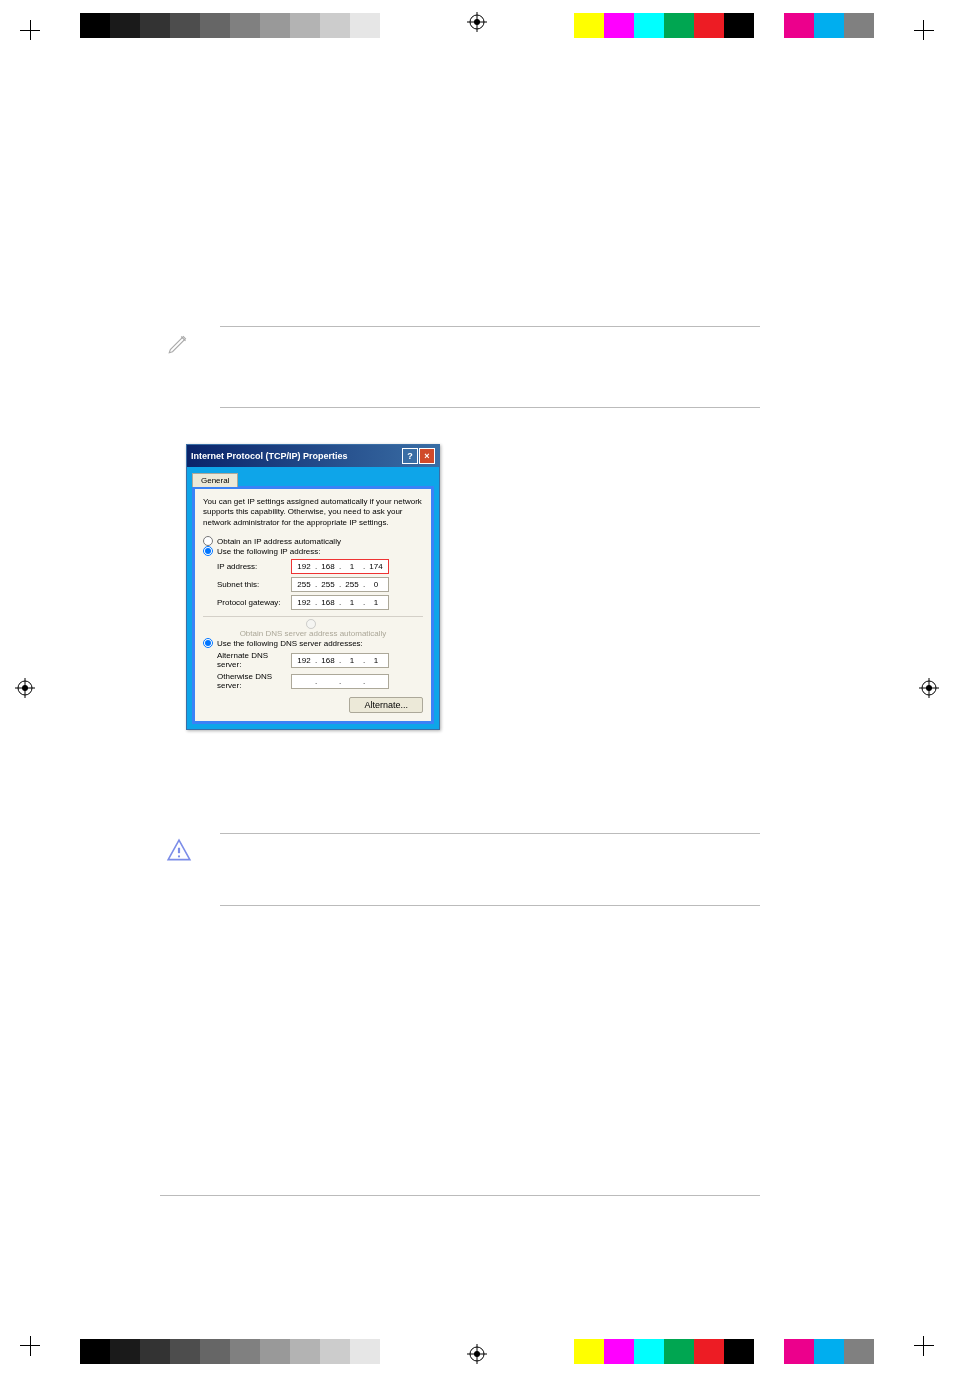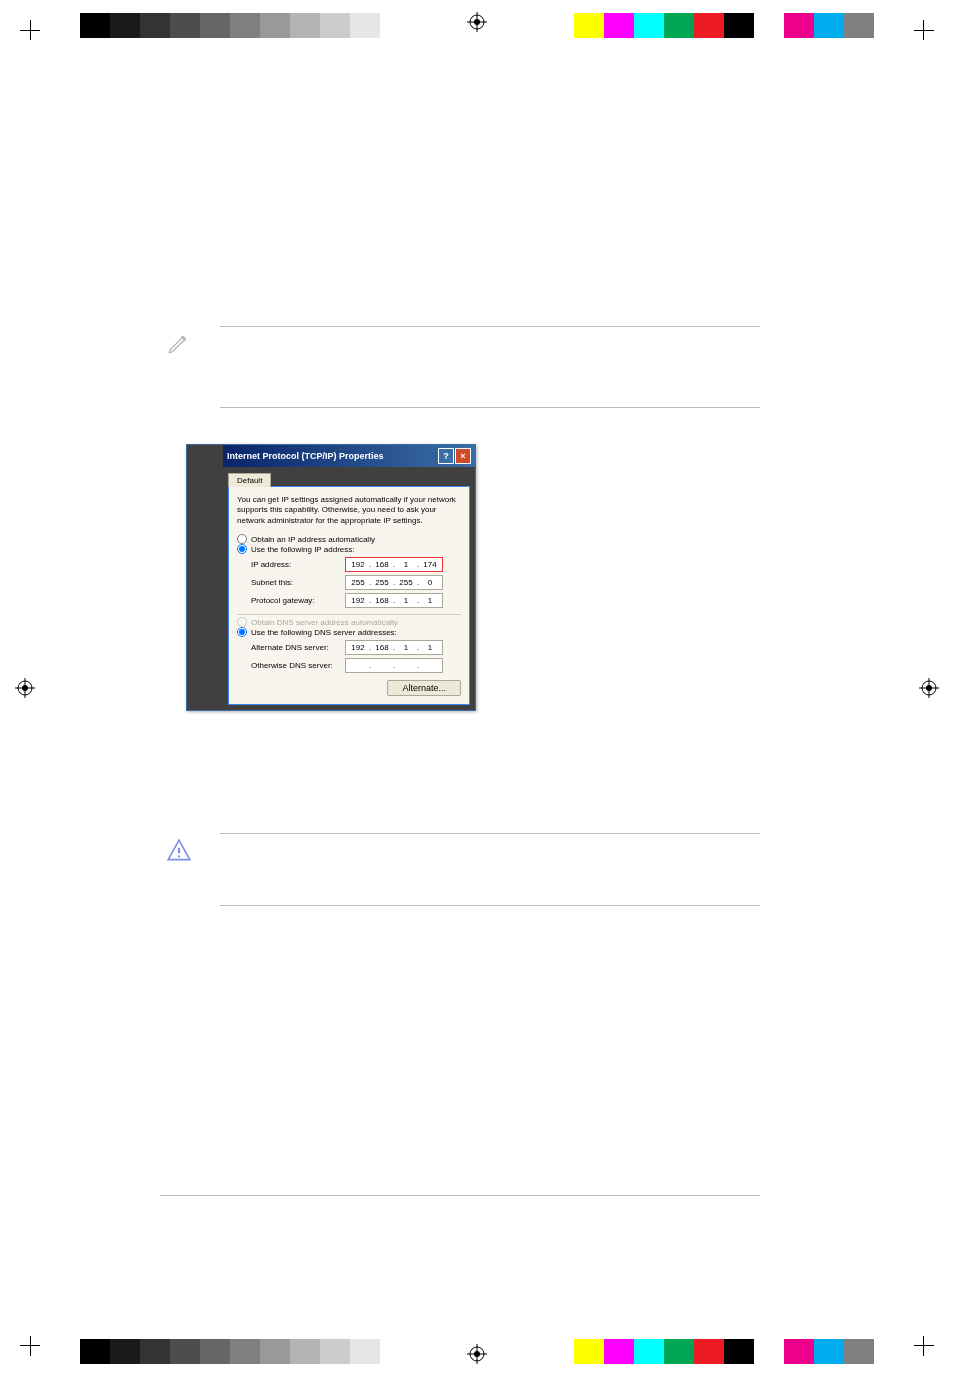--- a/index.html
+++ b/index.html
@@ -48,24 +48,23 @@
 .reg-left { position: absolute; left: 15px; top: 50%; transform: translateY(-50%); }
 .reg-right { position: absolute; right: 15px; top: 50%; transform: translateY(-50%); }
 
 
 .dialog {
   position: absolute;
   left: 186px;
   top: 444px;
   width: 252px;
   border: 1px solid #3a6ea5;
-  background: #404040;
+  background: #0ea5e9;
   font-size: 8px;
   box-shadow: 1px 1px 3px rgba(0,0,0,0.3);
-  padding-left: 36px;
 }
 .titlebar {
   background: linear-gradient(to right, #0a246a, #3a6ea5);
   color: #fff;
   font-weight: bold;
   padding: 3px 4px;
   display: flex;
   align-items: center;
   font-size: 9px;
 }
@@ -89,47 +88,47 @@
   display: inline-block;
   background: #ece9d8;
   border: 1px solid #aca899;
   border-bottom: none;
   padding: 2px 8px;
   font-size: 8px;
   position: relative;
   top: 1px;
 }
 .panel {
-  border: 1px solid #3b82f6;
+  border: 3px solid #3b82f6;
   margin: 0 5px 5px 5px;
   padding: 8px;
   background: #f7f5ed;
 }
 .desc {
   font-size: 8px;
   line-height: 1.3;
   margin-bottom: 8px;
 }
 
 .radio-row {
   display: flex;
   align-items: center;
   margin: 0 0;
   font-size: 8px;
 }
 .radio-row input[type="radio"] { width: 10px; height: 10px; margin: 0 4px 0 0; }
-.radio-row.disabled { color: #aca899; }
+.radio-row.disabled { color: #aca899; flex-direction: column; }
 
 .field-row {
   display: flex;
   align-items: center;
   margin: 3px 0 3px 14px;
   font-size: 8px;
 }
-.field-row .lbl { width: 94px; }
+.field-row .lbl { width: 74px; }
 .ip-box {
   border: 1px solid #aca899;
   background: #fff;
   display: flex;
   align-items: center;
   font-size: 8px;
   height: 13px;
   padding: 0 2px;
 }
 .ip-box.hl { border: 1px solid #e33; }
@@ -289,21 +288,21 @@
     </svg>
 </div>
 
 <div class="dialog">
   <div class="titlebar">
     <span class="title">Internet Protocol (TCP/IP) Properties</span>
     <span class="tbtn help">?</span>
     <span class="tbtn close">×</span>
   </div>
   <div class="tab-row">
-    <span class="tab">Default</span>
+    <span class="tab">General</span>
   </div>
   <div class="panel">
     <div class="desc">You can get IP settings assigned automatically if your network supports this capability. Otherwise, you need to ask your network administrator for the appropriate IP settings.</div>
 
     <div class="radio-row">
       <input type="radio" name="ipmode" style="">
       <span>Obtain an IP address automatically</span>
     </div>
     <div class="radio-row">
       <input type="radio" name="ipmode" checked="" style="">

